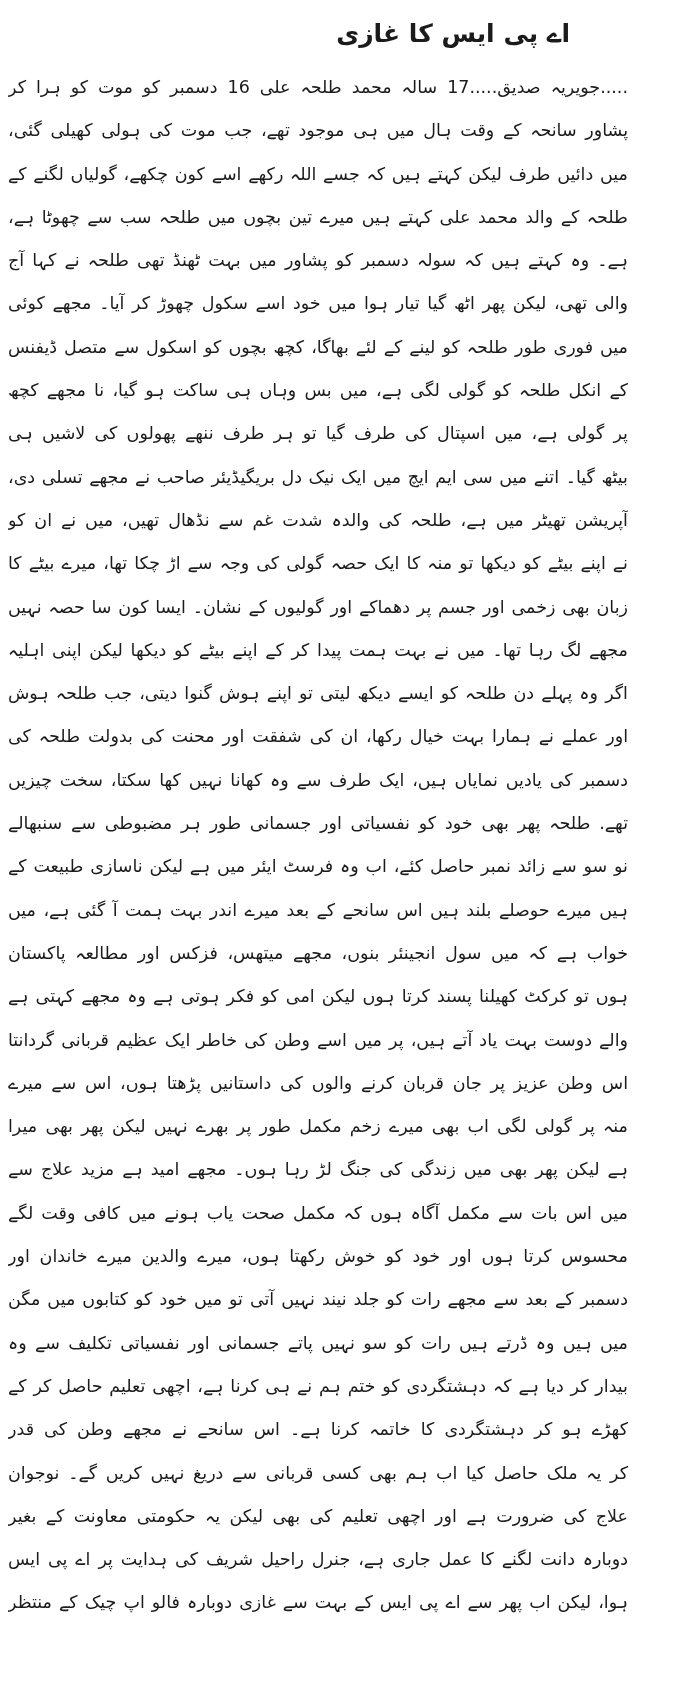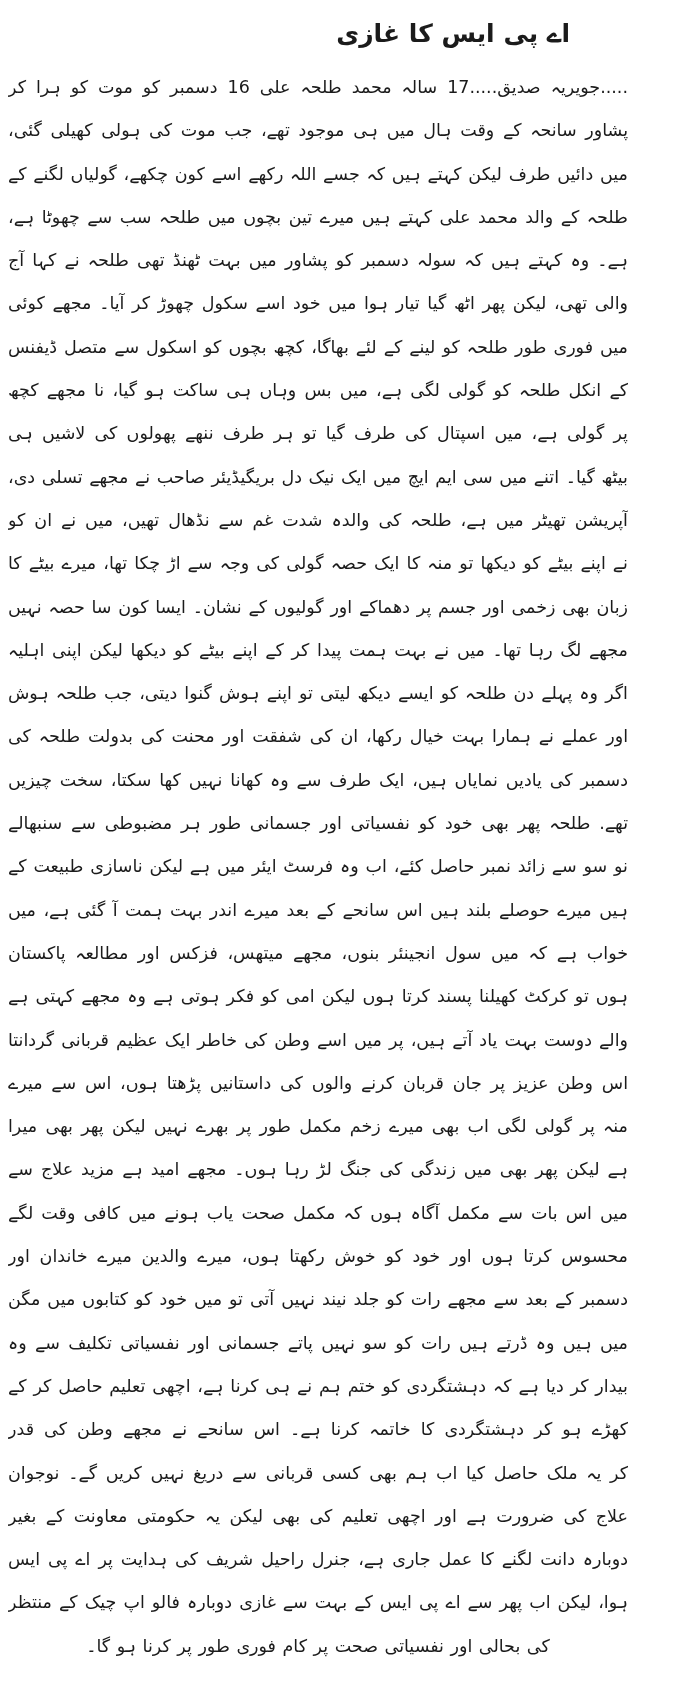--- a/index.html
+++ b/index.html
@@ -95,16 +95,15 @@
     <p class="line">میں اس بات سے مکمل آگاہ ہوں کہ مکمل صحت یاب ہونے میں کافی وقت لگے گا، لیکن میں خود کو نفسیاتی طور پر مکمل صحت مند</p>
     <p class="line">محسوس کرتا ہوں اور خود کو خوش رکھتا ہوں، میرے والدین میرے خاندان اور دوستوں کی توجہ اور پیار نے مجھے ٹوٹنے نہیں دیا۔ 16</p>
     <p class="line">دسمبر کے بعد سے مجھے رات کو جلد نیند نہیں آتی تو میں خود کو کتابوں میں مگن کر لیتا ہوں، پر میرے بہت سے غازی ساتھی بہت تکلیف</p>
     <p class="line">میں ہیں وہ ڈرتے ہیں رات کو سو نہیں پاتے جسمانی اور نفسیاتی تکلیف سے وہ نڈھال ہیں۔ طلحہ کہتے ہیں اس سانحے نے ہم میں وہ جذبہ</p>
     <p class="line">بیدار کر دیا ہے کہ دہشتگردی کو ختم ہم نے ہی کرنا ہے، اچھی تعلیم حاصل کر کے ہر شعبے میں ترقی کر کے اپنی فوج کے شانہ بشانہ</p>
     <p class="line">کھڑے ہو کر دہشتگردی کا خاتمہ کرنا ہے۔ اس سانحے نے مجھے وطن کی قدر سیکھا دی ہے، کس طرح ہمارے بڑوں نے قربانیاں دے</p>
     <p class="line">کر یہ ملک حاصل کیا اب ہم بھی کسی قربانی سے دریغ نہیں کریں گے۔ نوجوان غازی کا حوصلہ اور جذبہ اپنی جگہ لیکن اب بھی طلحہ کو</p>
     <p class="line">علاج کی ضرورت ہے اور اچھی تعلیم کی بھی لیکن یہ حکومتی معاونت کے بغیر ممکن نہیں، طلحہ کی ناک سرجری چہرے کی سرجری اور</p>
     <p class="line">دوبارہ دانت لگنے کا عمل جاری ہے، جنرل راحیل شریف کی ہدایت پر اے پی ایس سانحے کے تمام بچوں کا علاج سی ایم ایچ میں مفت</p>
     <p class="line">ہوا، لیکن اب پھر سے اے پی ایس کے بہت سے غازی دوبارہ فالو اپ چیک کے منتظر ہیں، بچوں کے چہروں کی سرجری، ان کی ہڈیوں</p>
-    <p class="line centered">کی بحالی اور نفسیاتی صحت پر کام فوری طور پر کرنا ہو گا۔</p>
   </div>
 
 </div>
 
 </body></html>

